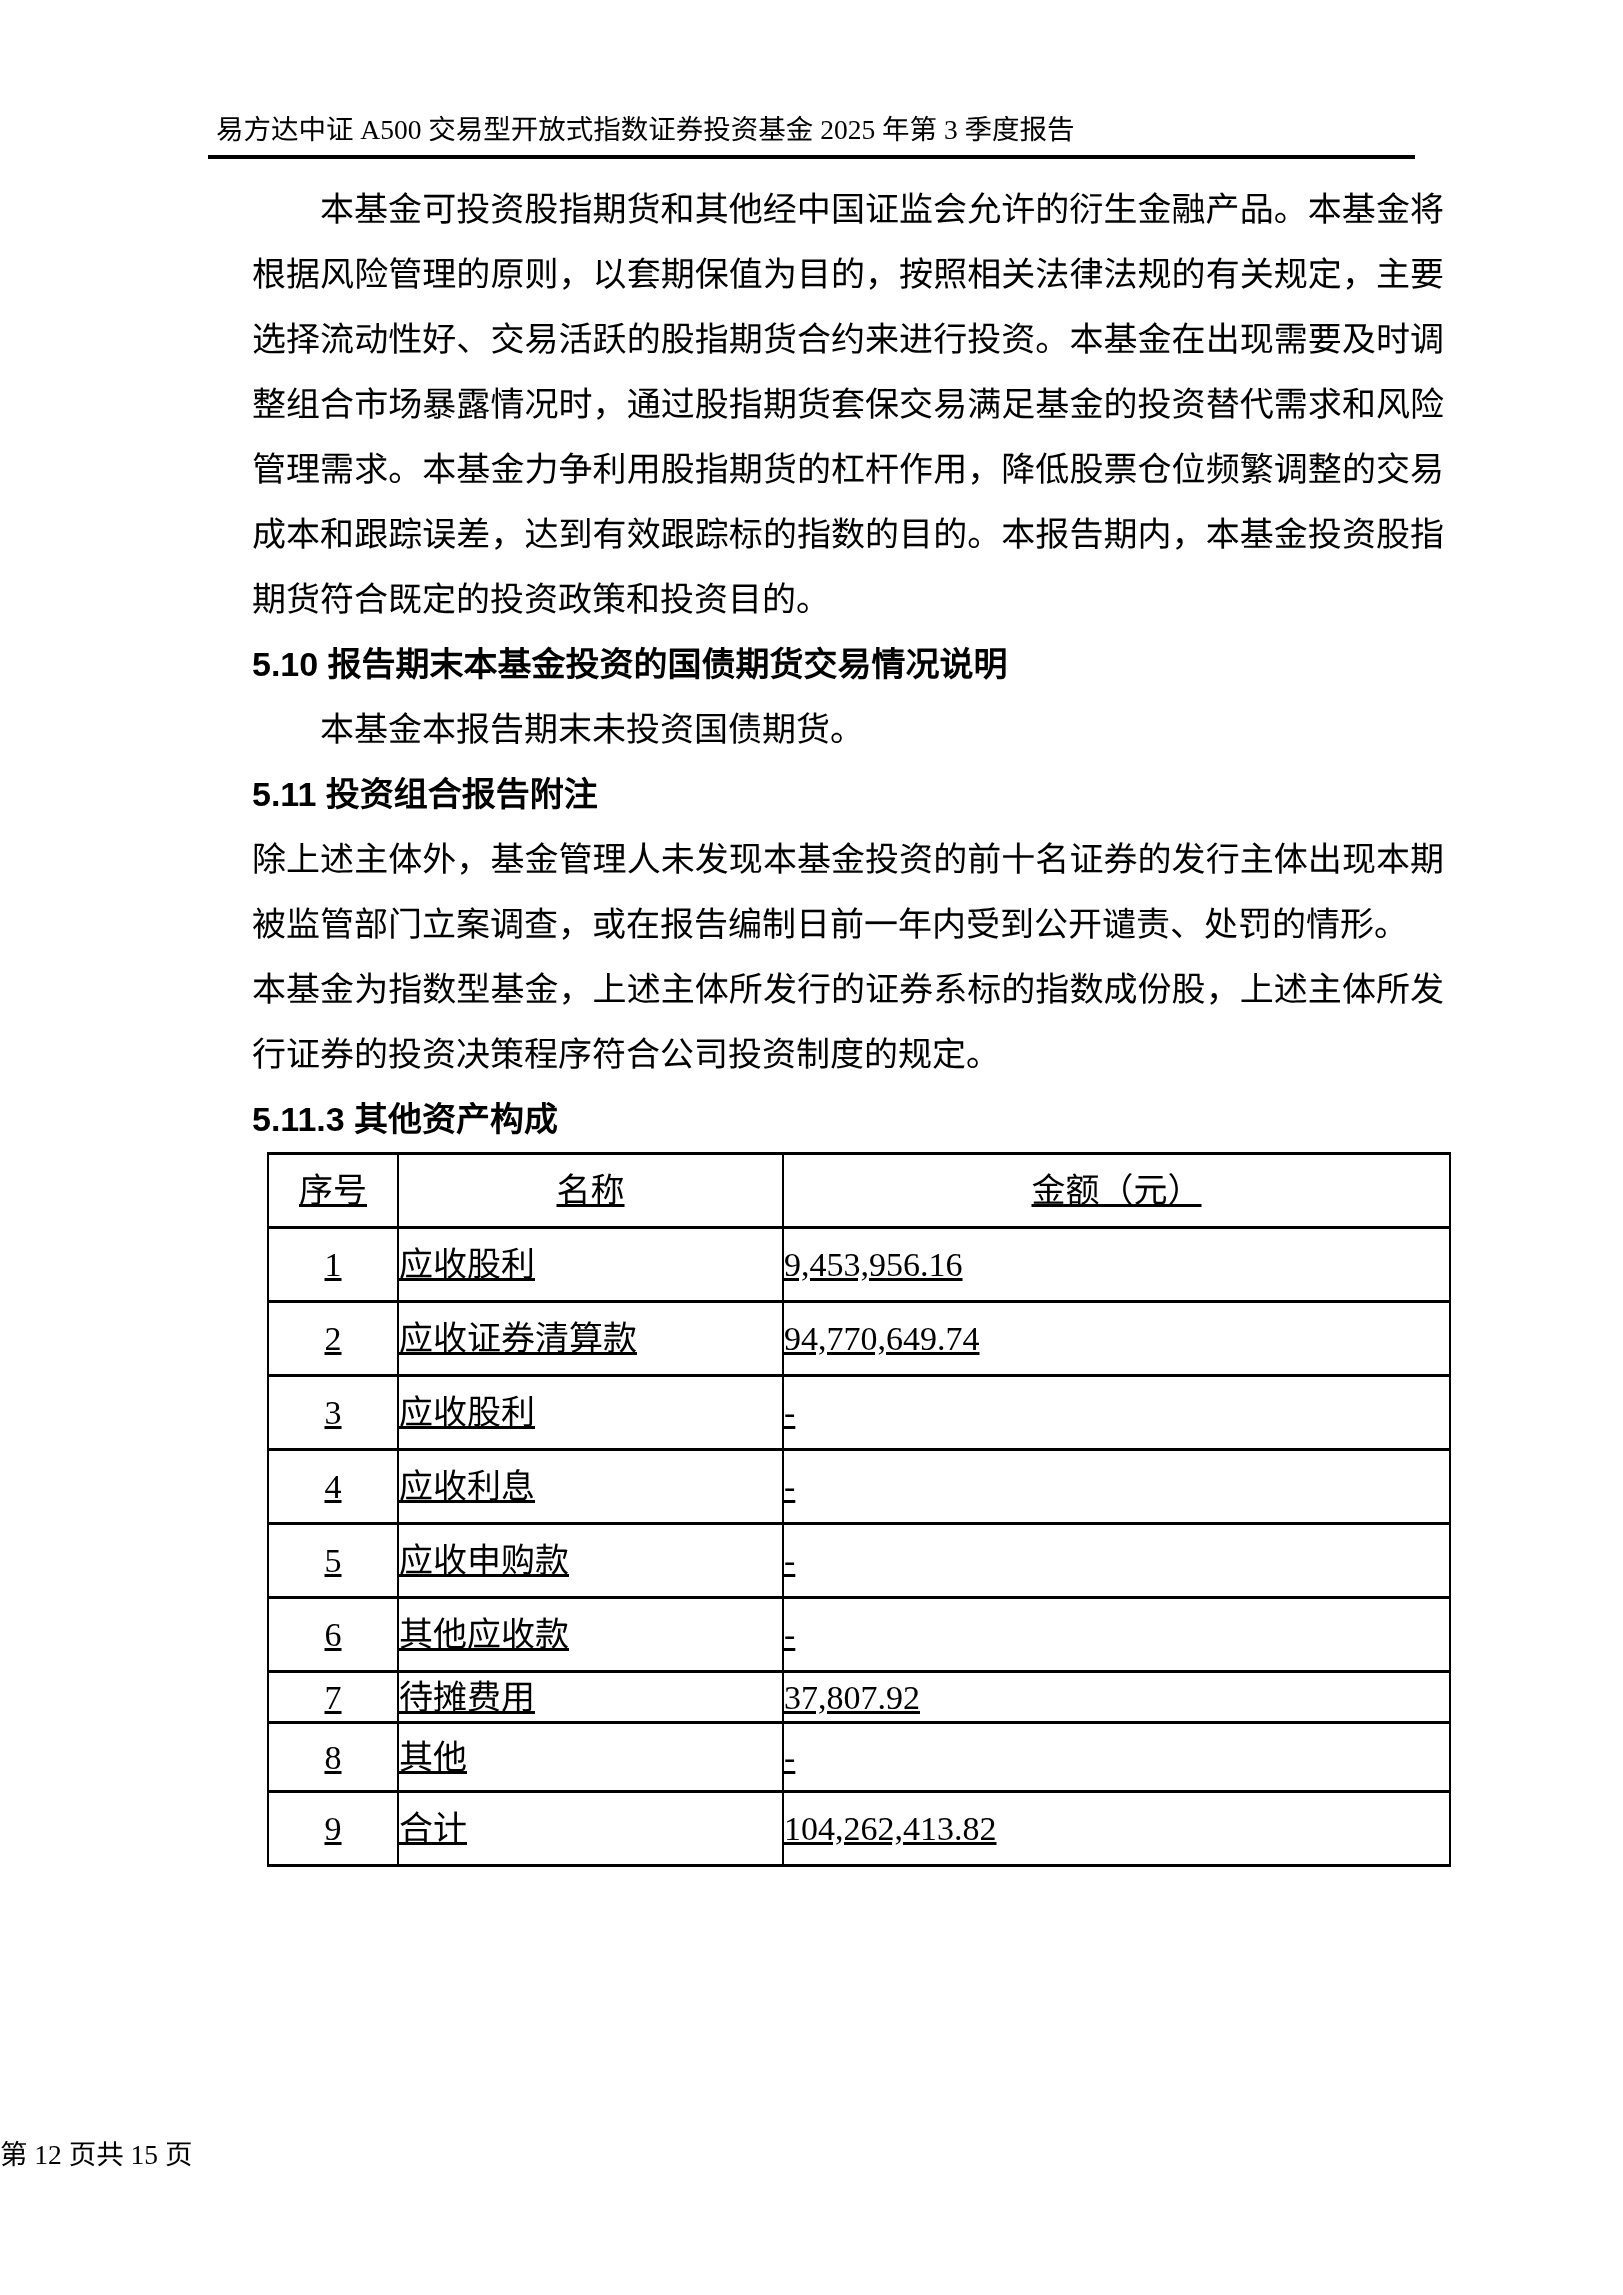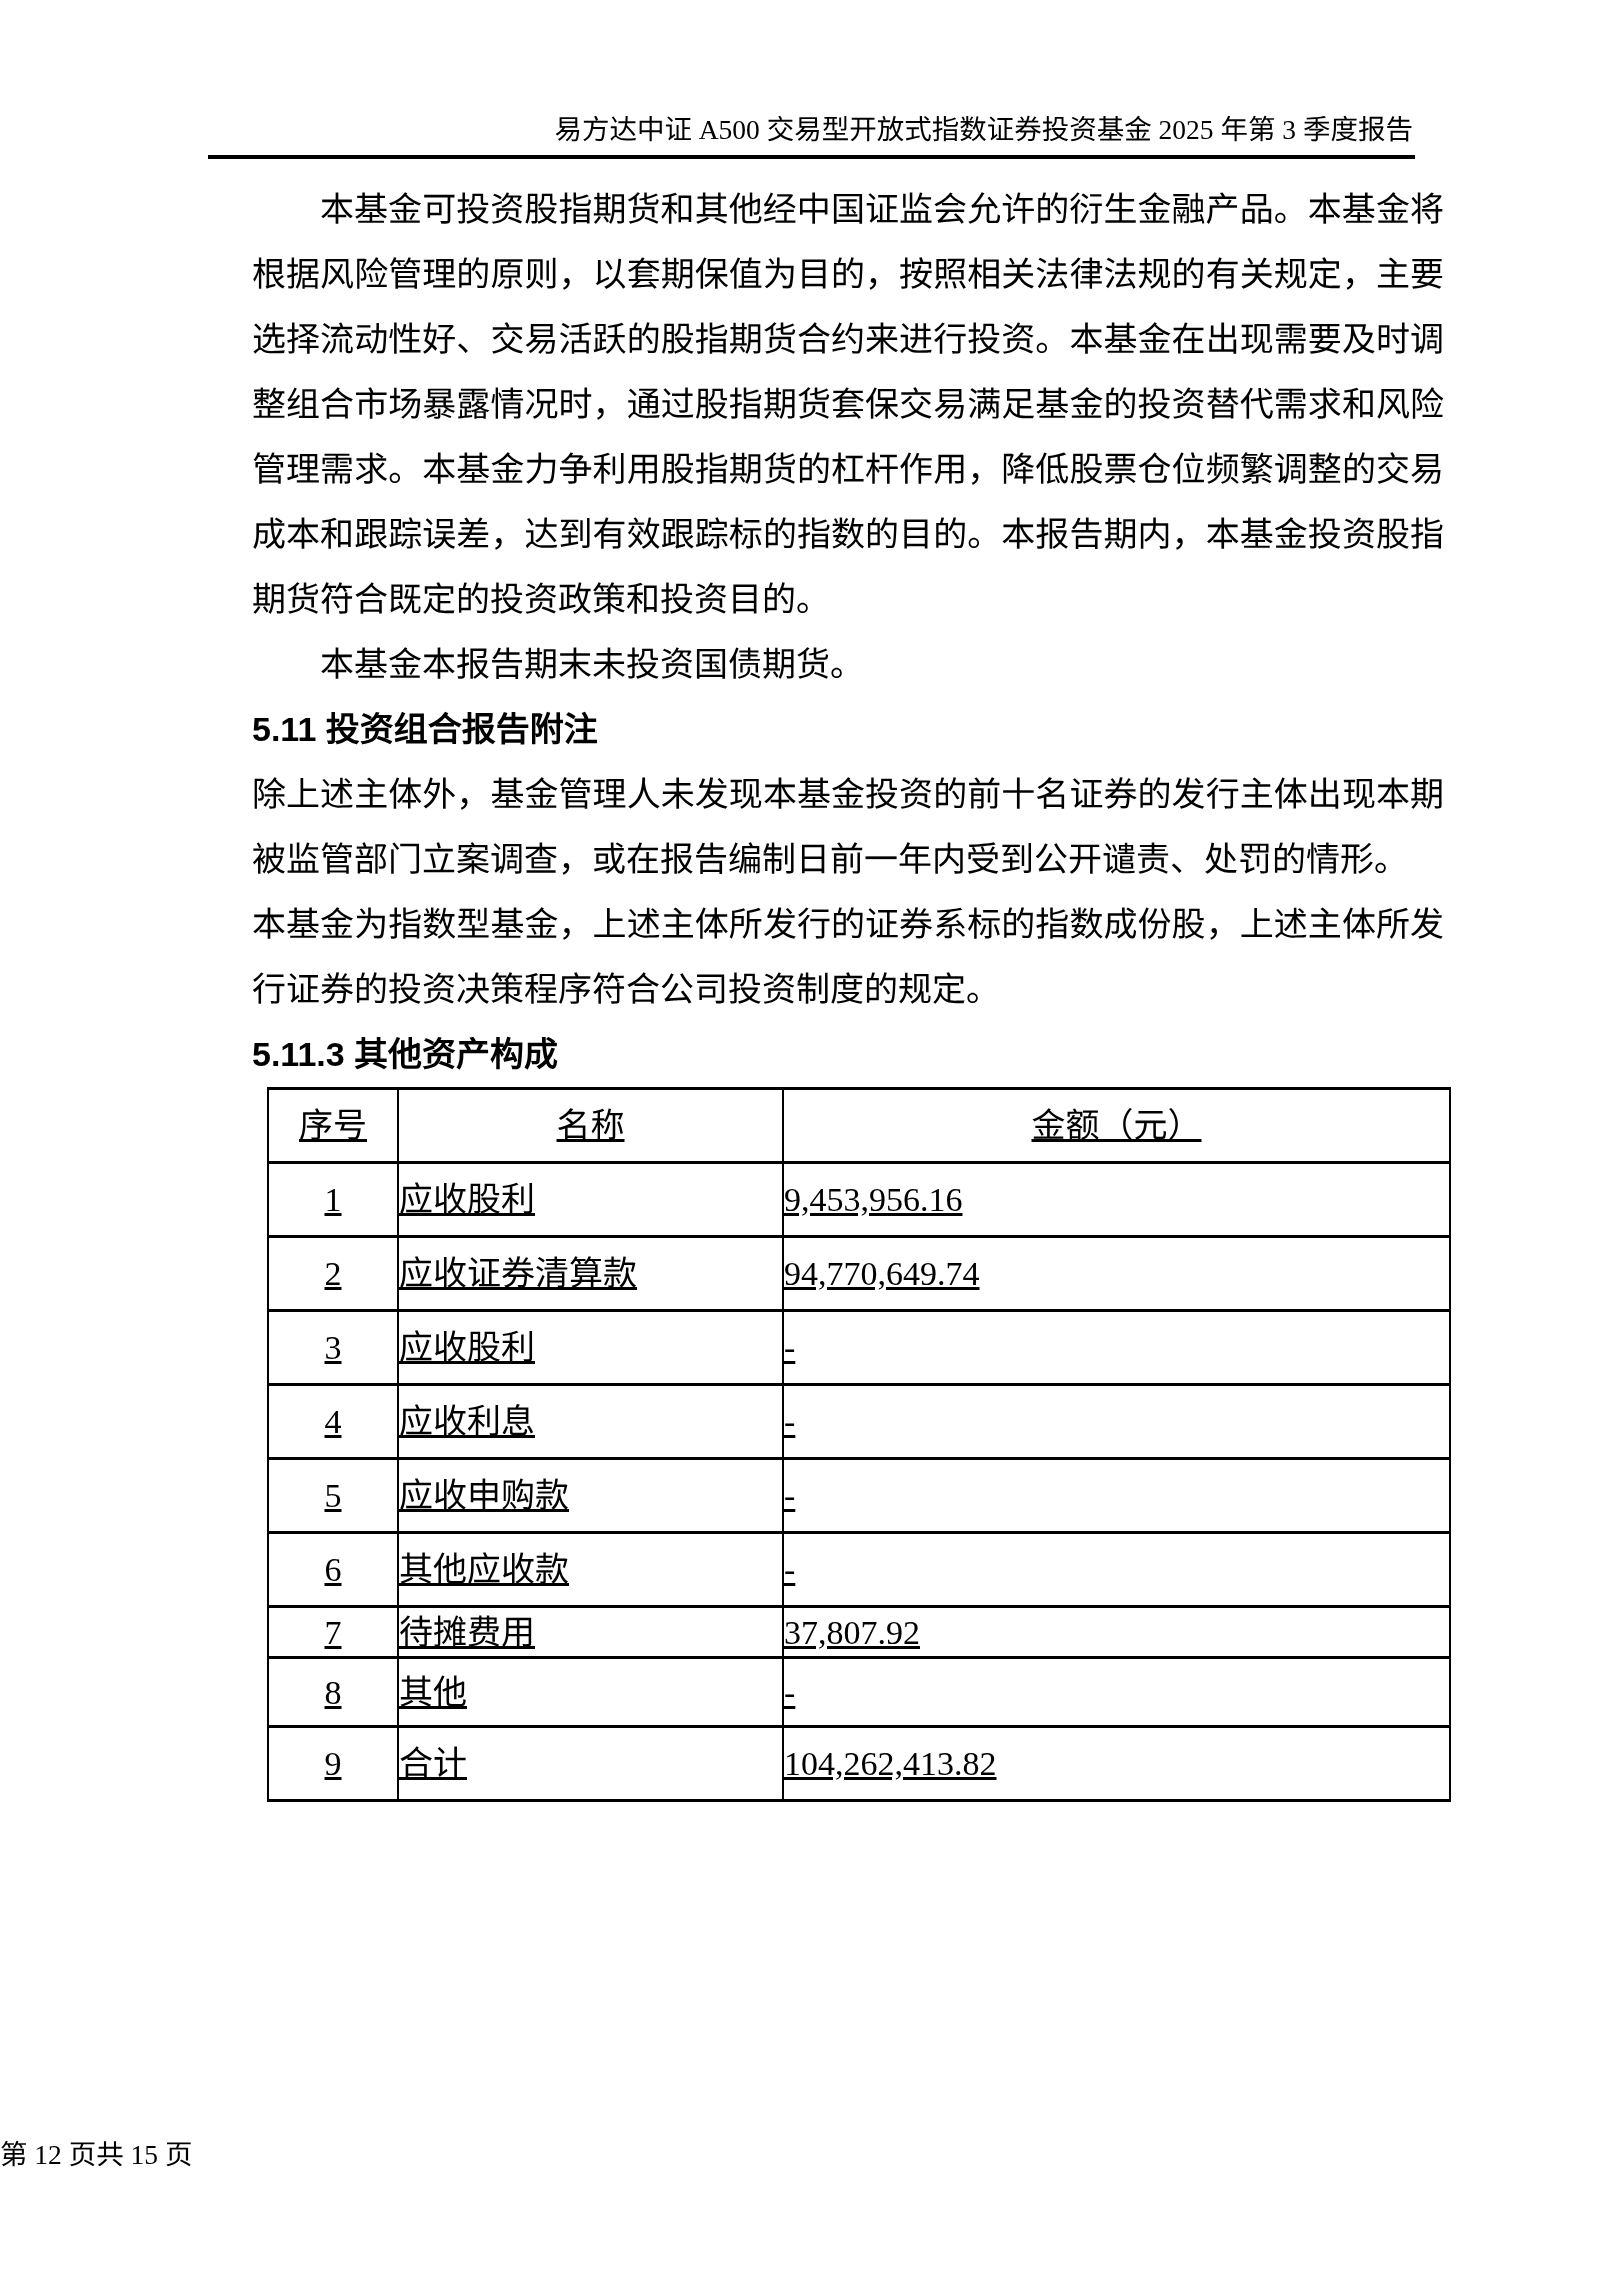--- a/index.html
+++ b/index.html
@@ -15,21 +15,21 @@
     color: #000000;
     font-family: "Liberation Serif", "DejaVu Serif", serif;
   }
 
   
   .doc-header {
     position: absolute;
     top: 113px;
     left: 216px;
     width: 1197px;
-    text-align: right;
+    text-align: left;
     font-size: 27.5px;
     line-height: 34px;
     white-space: nowrap;
   }
   .header-rule {
     position: absolute;
     top: 155px;
     left: 208px;
     width: 1207px;
     height: 3.9px;
@@ -104,20 +104,21 @@
 </head>
 <body>
 
 <div class="doc-header">易方达中证 A500 交易型开放式指数证券投资基金 2025 年第 3 季度报告</div>
 <div class="header-rule"></div>
 
 <div class="content">
 
   <p class="para-indent">本基金可投资股指期货和其他经中国证监会允许的衍生金融产品。本基金将根据风险管理的原则，以套期保值为目的，按照相关法律法规的有关规定，主要选择流动性好、交易活跃的股指期货合约来进行投资。本基金在出现需要及时调整组合市场暴露情况时，通过股指期货套保交易满足基金的投资替代需求和风险管理需求。本基金力争利用股指期货的杠杆作用，降低股票仓位频繁调整的交易成本和跟踪误差，达到有效跟踪标的指数的目的。本报告期内，本基金投资股指期货符合既定的投资政策和投资目的。</p>
 
+  <h2 class="heading">5.10 报告期末本基金投资的国债期货交易情况说明</h2>
 
   <p class="para-indent">本基金本报告期末未投资国债期货。</p>
 
   <h2 class="heading">5.11 投资组合报告附注</h2>
 
 
   <p>除上述主体外，基金管理人未发现本基金投资的前十名证券的发行主体出现本期被监管部门立案调查，或在报告编制日前一年内受到公开谴责、处罚的情形。</p>
 
   <p>本基金为指数型基金，上述主体所发行的证券系标的指数成份股，上述主体所发行证券的投资决策程序符合公司投资制度的规定。</p>
 

